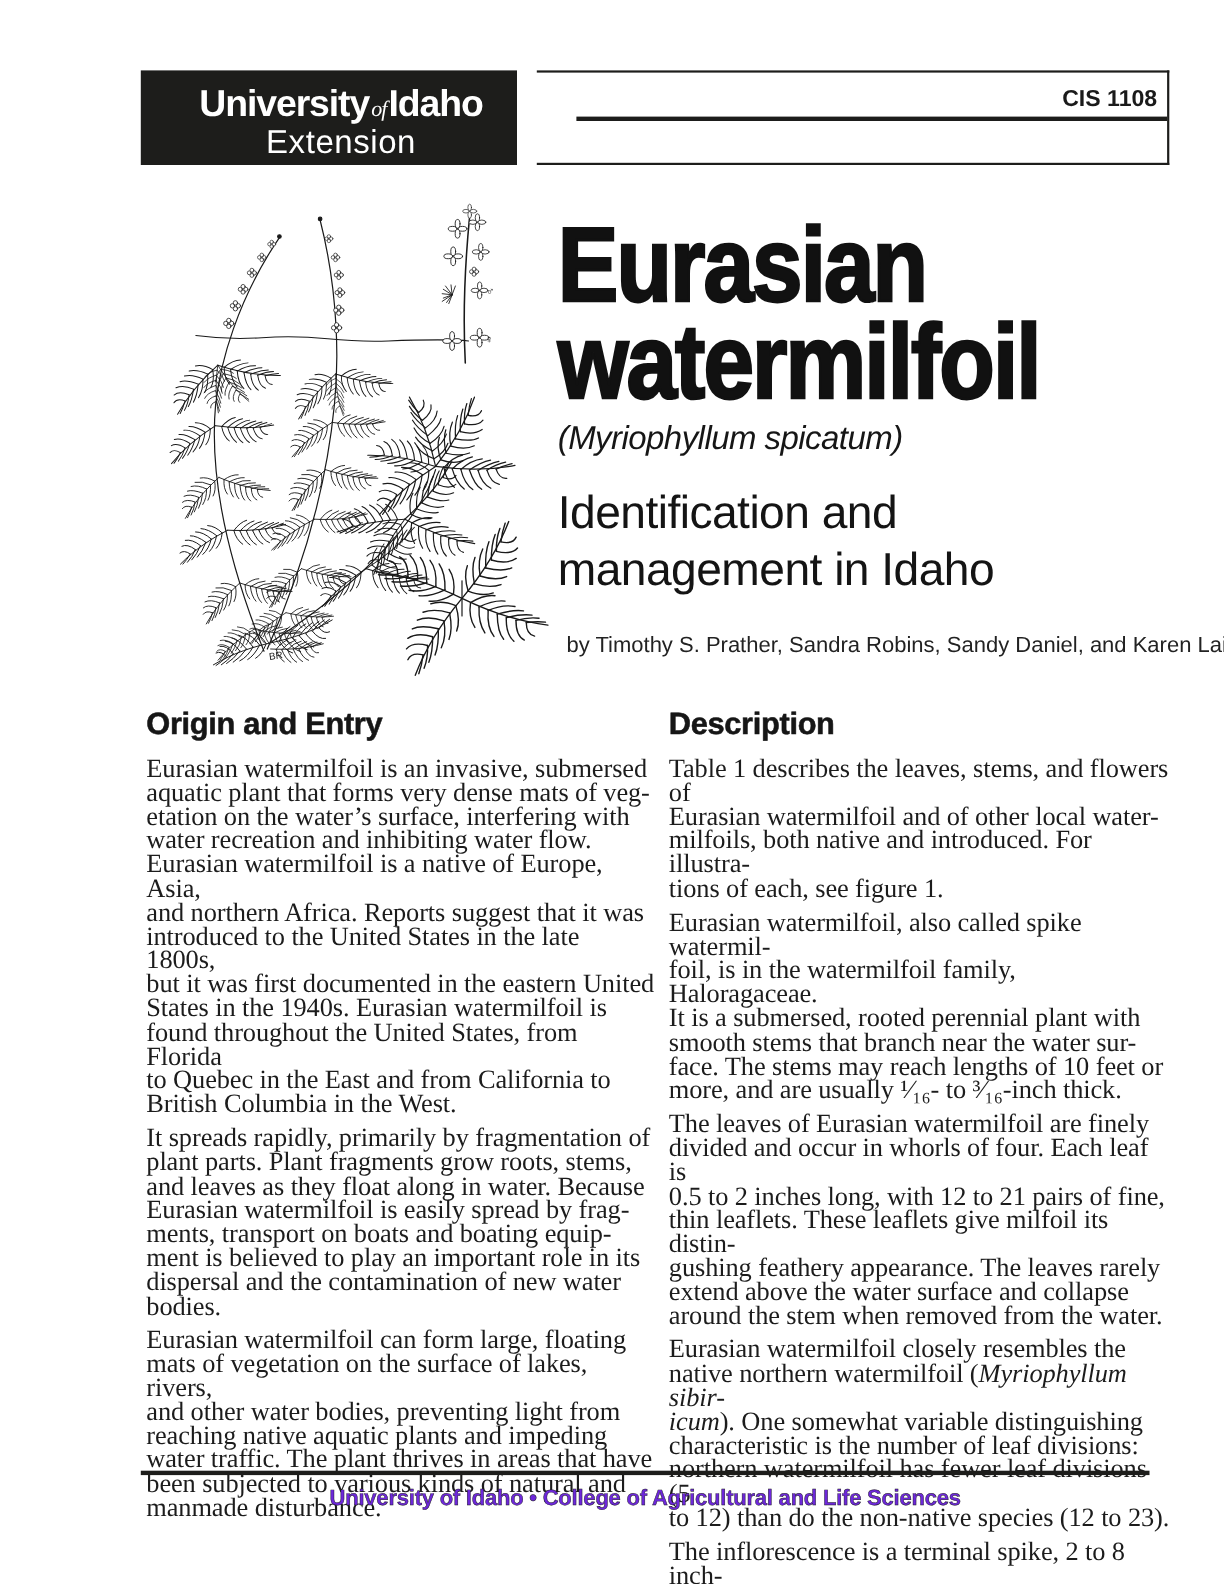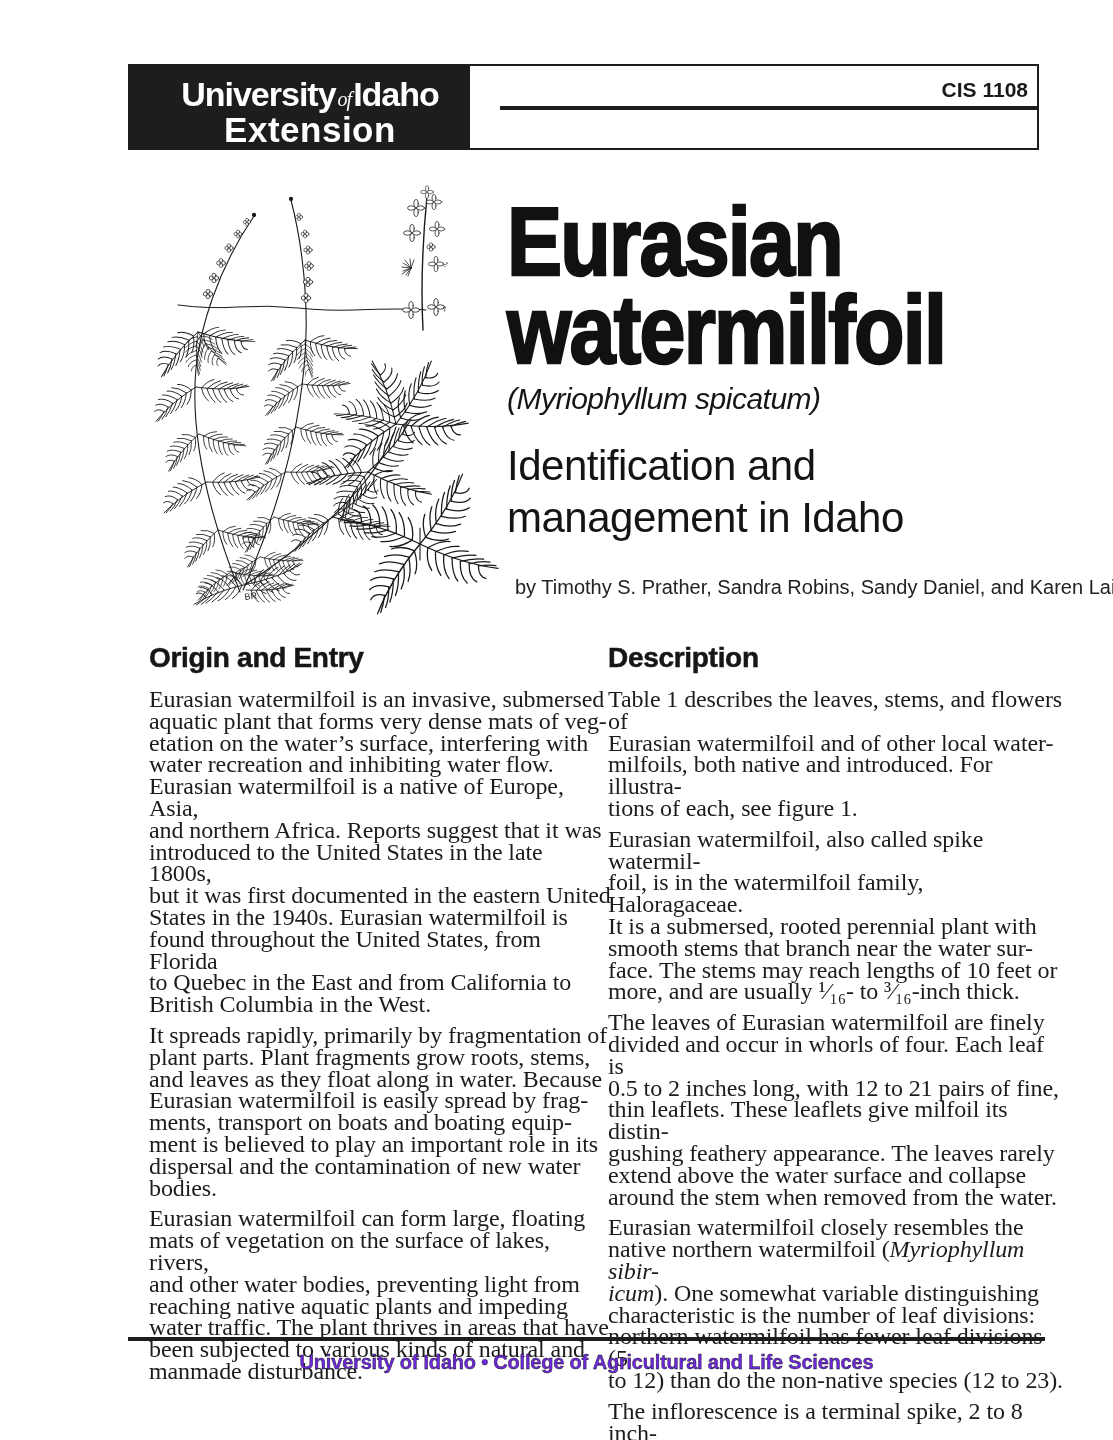--- a/index.html
+++ b/index.html
@@ -9,23 +9,23 @@
     font-family:"Liberation Sans", sans-serif; color:#1a1a1a;
   }
   
   .masthead{position:absolute; left:128px; top:64px; width:917px; height:86px;}
   .logo-box{
     position:absolute; left:0; top:0; width:342px; height:86px;
     background:#1d1d1b; color:#ffffff; padding:13px 0 0 22px; box-sizing:border-box;text-align:center;
   }
   .logo-line1{font-size:34px; font-weight:700; letter-spacing:-1px; line-height:34px; white-space:nowrap;}
   .logo-of{font-family:"Liberation Serif", serif; font-style:italic; font-size:20px; font-weight:400; padding:0 2px;}
-  .logo-line2{font-size:35px; font-weight:700; letter-spacing:0.5px; line-height:28px;}
+  .logo-line2{font-size:30px; font-weight:400; letter-spacing:0.5px; line-height:28px;}
   .cis-box{
-    position:absolute; left:336px; top:0; width:575px; height:86px;
+    position:absolute; left:360px; top:0; width:575px; height:86px;
     border:2px solid #1d1d1b; border-left:none; box-sizing:border-box;padding-left:36px;
   }
   .cis-row{
     height:44px; border-bottom:4px solid #1d1d1b; box-sizing:border-box;
     display:flex; align-items:flex-end; justify-content:flex-end; padding:0 9px 4px 0;
   }
   .cis-num{font-size:21px; font-weight:700; letter-spacing:0;}
   
   .title-block{position:absolute; left:507px; top:198px; width:560px;}
   .title-word{
@@ -36,21 +36,21 @@
   .latin{
     font-family:"Liberation Sans", sans-serif; font-style:italic;
     font-size:30px; margin-top:8px; letter-spacing:-0.5px; color:#161616;
   }
   .subtitle{font-size:42px; line-height:52px; margin-top:24px; letter-spacing:-0.5px; color:#141414;}
   .byline{font-size:20px; margin-top:32px; margin-left:8px; color:#222; white-space:nowrap;}
   
   .figure{position:absolute; left:128px; top:172px; width:388px; height:460px;}
   
   .col{position:absolute; top:642px;}
-  .col-left{left:149px; width:462px;}
+  .col-left{left:133px; width:462px;}
   .col-right{left:608px; width:455px;}
   .col h2{
     font-size:28px; font-weight:700; letter-spacing:-0.3px; margin:0 0 15px 0;
     color:#161616; -webkit-text-stroke:0.5px #161616;
   }
   .body-para{
     font-family:"Liberation Serif", serif;
     font-size:24px; line-height:21.8px; margin:0 0 9px 0;
     letter-spacing:-0.1px; color:#1c1c1c;
   }

